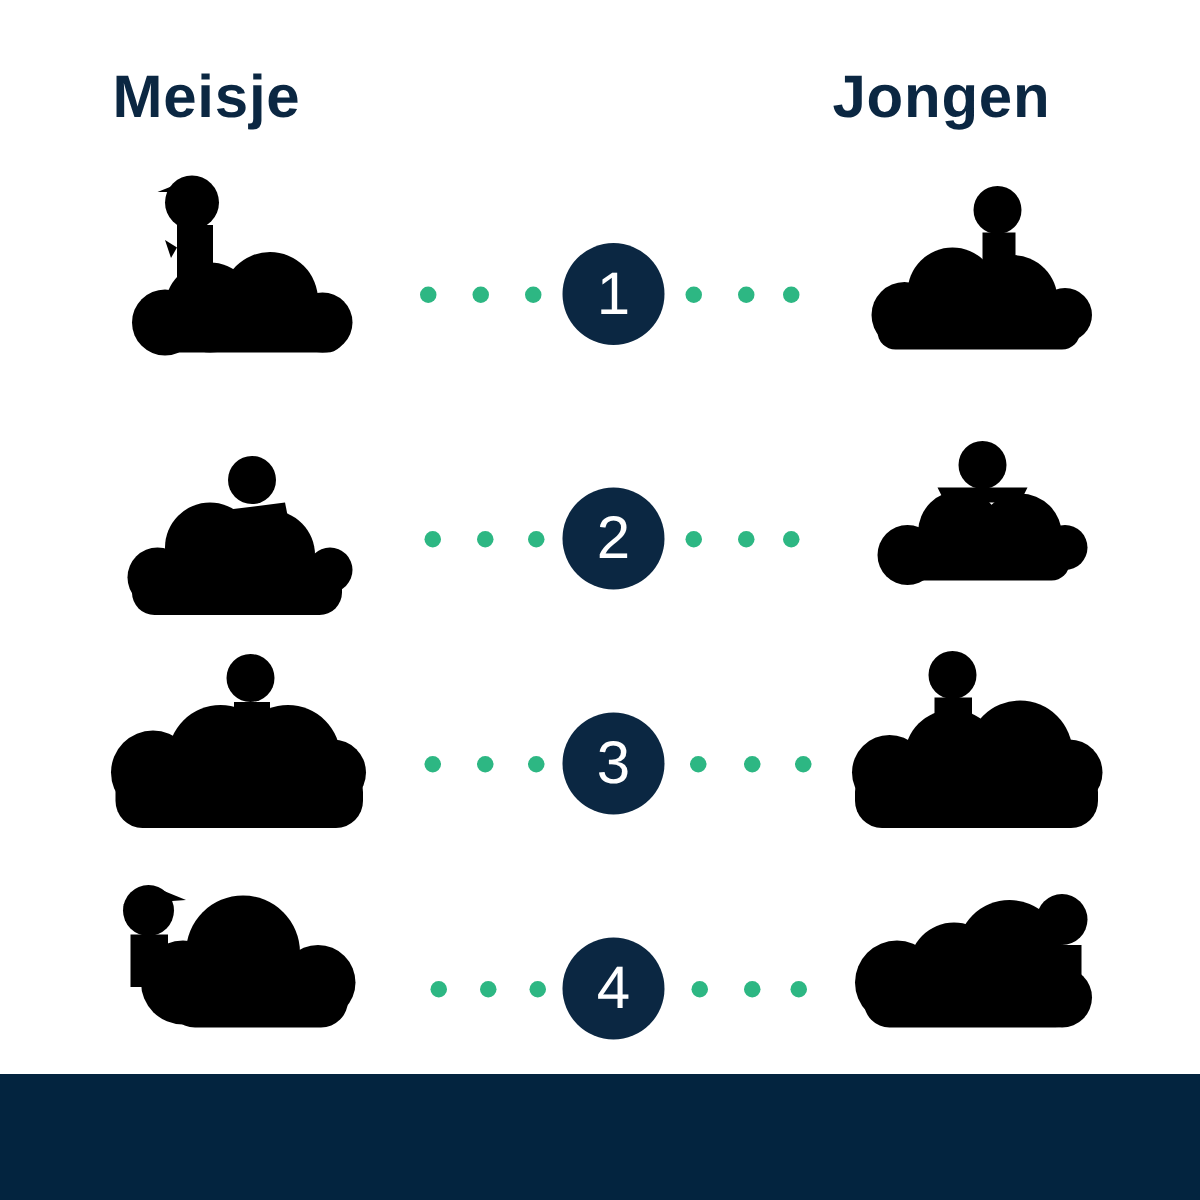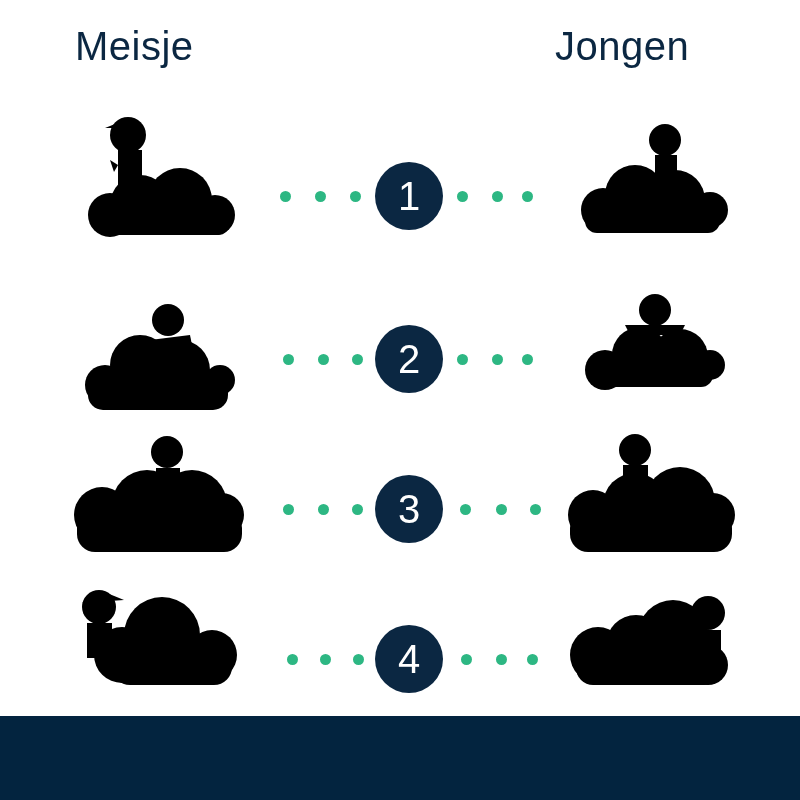--- a/index.html
+++ b/index.html
@@ -1,17 +1,17 @@
 <!DOCTYPE html>
 <html><head>
 <meta charset="utf-8">
 <style>
   html,body{margin:0;padding:0;}
   body{width:800px;height:800px;position:relative;background:#ffffff;overflow:hidden;font-family:"Liberation Sans",sans-serif;}
-  .heading{position:absolute;top:24px;font-weight:normal;font-size:40px;color:#0b2742;letter-spacing:0.5px;}
+  .heading{position:absolute;top:43px;font-weight:bold;font-size:40px;color:#0b2742;letter-spacing:0.5px;}
   .h-left{left:75px;}
   .h-right{left:555px;}
   .row{position:absolute;left:0;width:800px;height:130px;}
   .sil{position:absolute;}
   .badge{position:absolute;width:68px;height:68px;border-radius:50%;background:#0b2742;color:#fff;font-size:40px;display:flex;align-items:center;justify-content:center;left:375px;}
   .dot{position:absolute;width:11px;height:11px;border-radius:50%;background:#2db783;}
   .footer{position:absolute;left:0;top:716px;width:800px;height:84px;background:#03243f;}
 </style>
 </head>
 <body>

